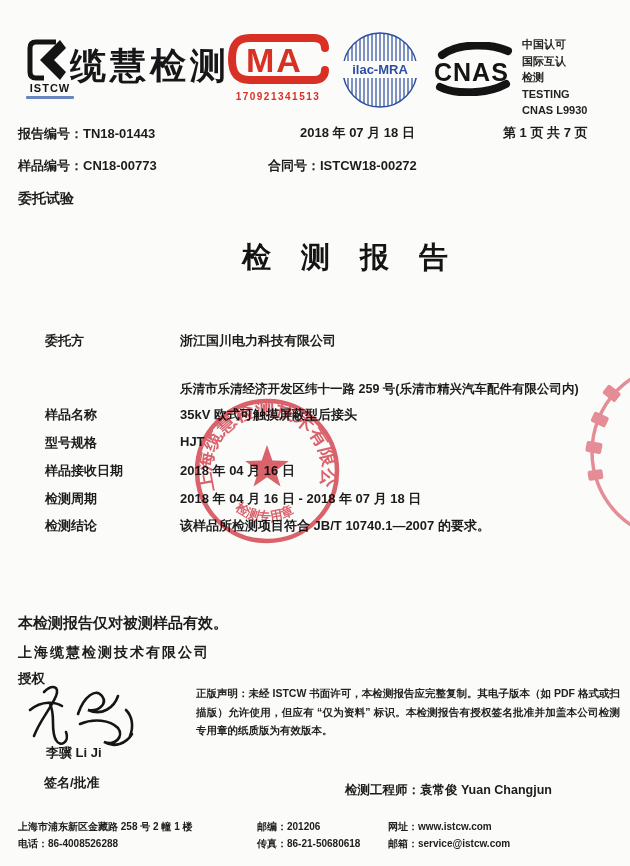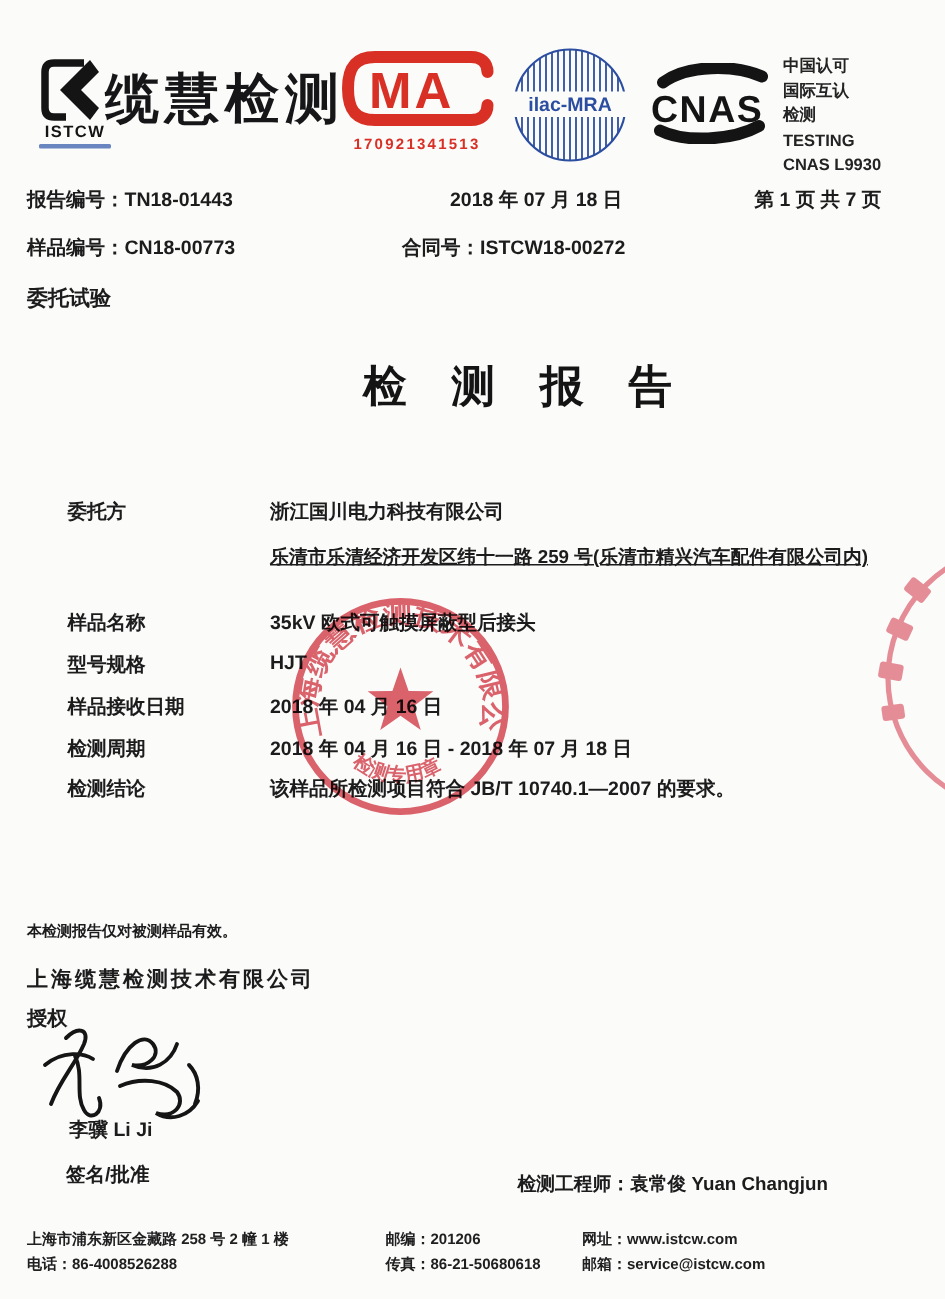--- a/index.html
+++ b/index.html
@@ -89,21 +89,21 @@
   </div>
   <div class="abs" style="left:268px;top:156px;">
     <span class="lbl">合同号：</span><span class="val">ISTCW18-00272</span>
   </div>
   <div class="abs lbl" style="left:18px;top:190px;font-size:14px;">委托试验</div>
 
   <div class="abs title" style="top:238px;">检测报告</div>
 
   <div class="abs lbl" style="left:45px;top:332px;">委托方</div>
   <div class="abs val" style="left:180px;top:332px;">浙江国川电力科技有限公司</div>
-  <div class="abs val" style="left:180px;top:363px;font-size:12.5px;text-decoration:underline;">乐清市乐清经济开发区纬十一路 259 号(乐清市精兴汽车配件有限公司内)</div>
+  <div class="abs val" style="left:180px;top:381px;font-size:12.5px;">乐清市乐清经济开发区纬十一路 259 号(乐清市精兴汽车配件有限公司内)</div>
 
   <div class="abs lbl" style="left:45px;top:406px;">样品名称</div>
   <div class="abs val" style="left:180px;top:406px;">35kV 欧式可触摸屏蔽型后接头</div>
 
   <div class="abs lbl" style="left:45px;top:434px;">型号规格</div>
   <div class="abs val" style="left:180px;top:434px;">HJT</div>
 
   <div class="abs lbl" style="left:45px;top:462px;">样品接收日期</div>
   <div class="abs val" style="left:180px;top:462px;">2018 年 04 月 16 日</div>
 
@@ -135,37 +135,38 @@
       <circle cx="140" cy="100" r="88" fill="none" stroke="#e0606e" stroke-width="3.5"></circle>
       <g fill="#e0606e">
         <rect x="64" y="36" width="16" height="11" rx="2" transform="rotate(38 72 41)"></rect>
         <rect x="52" y="62" width="16" height="11" rx="2" transform="rotate(25 60 67)"></rect>
         <rect x="46" y="90" width="16" height="11" rx="2" transform="rotate(10 54 95)"></rect>
         <rect x="48" y="118" width="15" height="10" rx="2" transform="rotate(-8 55 123)"></rect>
       </g>
     </g>
   </svg>
 
-  <div class="abs val" style="left:18px;top:614px;font-size:10px;">本检测报告仅对被测样品有效。</div>
+  <div class="abs val" style="left:18px;top:614px;font-size:15px;">本检测报告仅对被测样品有效。</div>
   <div class="abs val" style="left:18px;top:644px;font-size:14px;letter-spacing:2px;">上海缆慧检测技术有限公司</div>
   <div class="abs val" style="left:18px;top:670px;font-size:13.5px;">授权</div>
 
   <svg class="abs" style="left:26px;top:680px;" width="132" height="78" viewBox="0 0 132 78">
     <g fill="none" stroke="#151515" stroke-width="2.6" stroke-linecap="round">
       <path d="M18,12 C26,4 34,6 30,16 C24,30 14,40 8,56"></path>
       <path d="M4,30 C16,20 30,22 36,26"></path>
       <path d="M24,24 C30,36 24,50 30,60 C34,68 44,62 40,52"></path>
       <path d="M52,34 C58,16 70,8 76,16 C82,24 72,32 62,30 C76,36 88,28 92,16"></path>
       <path d="M54,44 C68,38 84,40 92,48 C98,56 90,66 78,62 C88,68 100,64 106,54"></path>
       <path d="M100,30 C106,36 108,46 104,56"></path>
     </g>
   </svg>
   <div class="abs sig-name" style="left:46px;top:744px;">李骥 Li Ji</div>
   <div class="abs lbl" style="left:44px;top:774px;">签名/批准</div>
 
+  <div class="abs disclaimer" style="left:196px;top:684px;">正版声明：未经 ISTCW 书面许可，本检测报告应完整复制。其电子版本（如 PDF 格式或扫描版）允许使用，但应有 “仅为资料” 标识。本检测报告有授权签名批准并加盖本公司检测专用章的纸质版为有效版本。</div>
 
   <div class="abs" style="left:345px;top:780px;">
     <span class="lbl" style="font-size:12.5px;margin-top:48px;">检测工程师：</span><span class="val" style="font-size:12.5px;">袁常俊 Yuan Changjun</span>
   </div>
 
   <div class="footer-col small" style="left:18px;">
     <div>上海市浦东新区金藏路 258 号 2 幢 1 楼</div>
     <div>
       <span>电话：</span><span>86-4008526288</span>
     </div>

